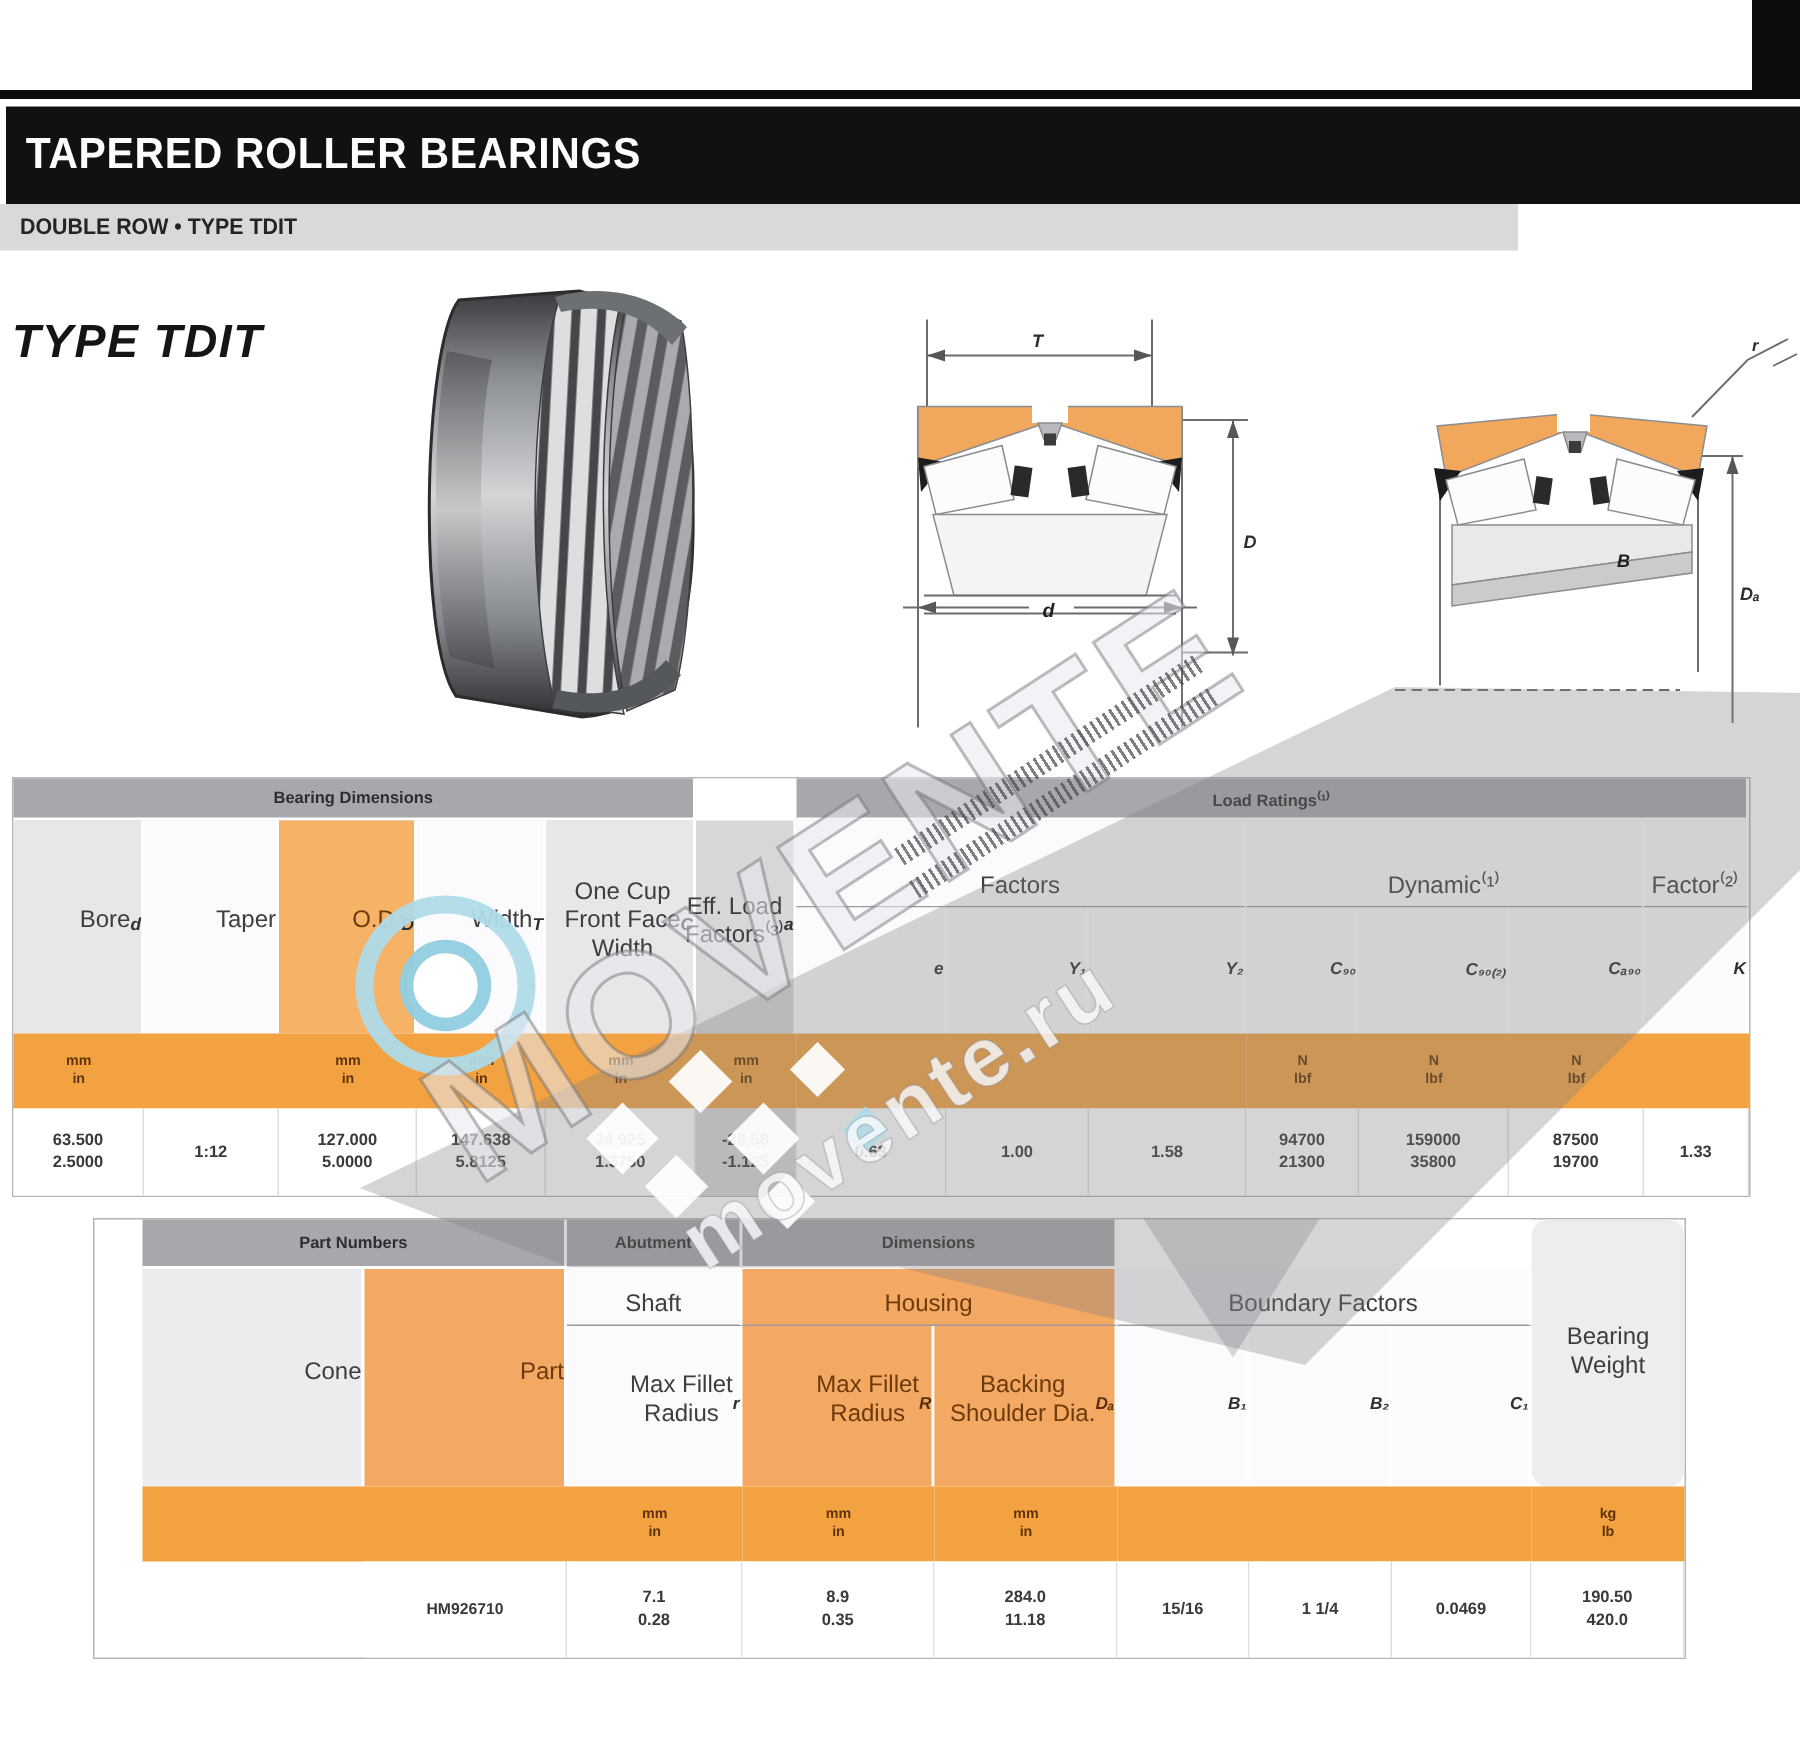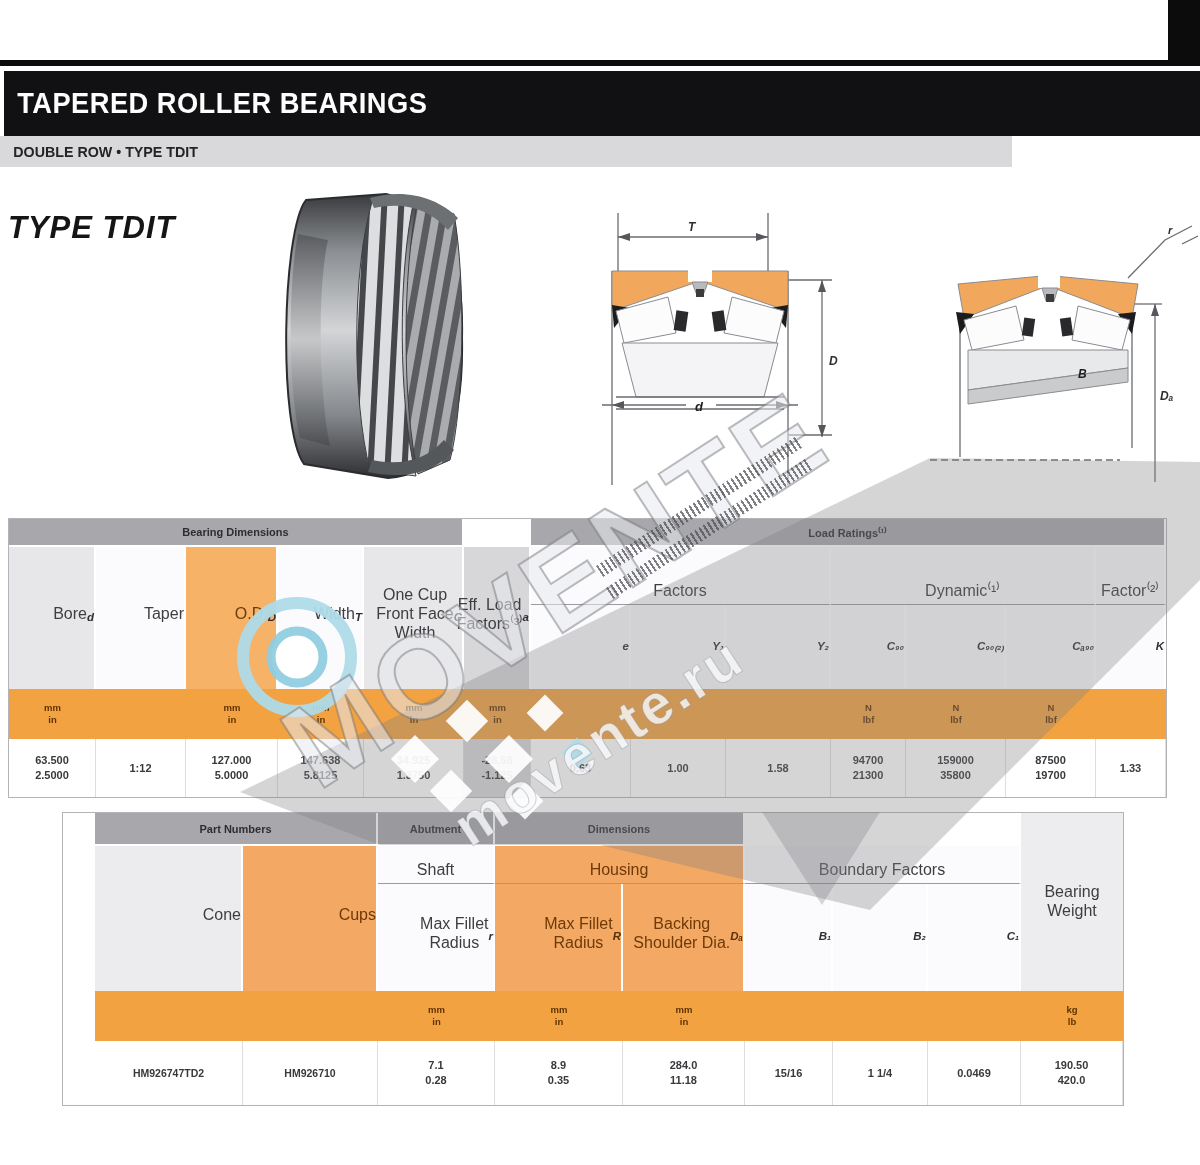--- a/index.html
+++ b/index.html
@@ -285,30 +285,30 @@
 19700</div>
     <div class="dcell" style="grid-column:13;grid-row:5;">1.33</div>
   </div>
 
   <div id="t2" class="abs tbl">
 
     <div class="gcell" style="grid-column:1/3;grid-row:1;">Part Numbers</div>
     <div class="gcell" style="grid-column:3;grid-row:1;">Abutment</div>
     <div class="gcell" style="grid-column:4/6;grid-row:1;">Dimensions</div>
     <div style="grid-column:6/9;grid-row:1;background:#fff;"></div>
-    <div class="hcell" style="grid-column:9;grid-row:1/4;background:#ededef;justify-content:center;padding-bottom:0;border-right:0;">
+    <div class="hcell" style="grid-column:9;grid-row:1/4;background:#ededef;justify-content:center;padding-bottom:0;border-right:0;border-radius:11px;">
       <span class="lbl">Bearing
 Weight</span>
     </div>
 
     <div class="hcell" style="grid-column:1;grid-row:2/4;background:#ececee;">
       <span class="lbl">Cone</span>
     </div>
     <div class="hcell" style="grid-column:2;grid-row:2/4;background:#f3a863;">
-      <span class="lbl" style="color:#6e3a07;">Cups</span>
+      <span class="lbl" style="color:#6e3a07;">Part</span>
     </div>
 
     <div class="sgcell hwhite" style="grid-column:3;grid-row:2;">
       <span class="lbl">Shaft</span>
     </div>
     <div class="sgcell" style="grid-column:4/6;grid-row:2;background:#f3a863;">
       <span class="lbl" style="color:#6e3a07;">Housing</span>
     </div>
     <div class="sgcell hwhite" style="grid-column:6/9;grid-row:2;">
       <span class="lbl">Boundary Factors</span>
@@ -351,21 +351,20 @@
     <div class="ucell" style="grid-column:5;grid-row:4;">
       <span>mm</span>
         <span>in</span>
       </div>
     <div class="ucell" style="grid-column:6/9;grid-row:4;"></div>
     <div class="ucell" style="grid-column:9;grid-row:4;">
       <span>kg</span>
         <span>lb</span>
       </div>
 
-    <div class="dcell pn" style="grid-column:1;grid-row:5;">HM926747TD2</div>
     <div class="dcell pn" style="grid-column:2;grid-row:5;">HM926710</div>
     <div class="dcell" style="grid-column:3;grid-row:5;">7.1
 0.28</div>
     <div class="dcell" style="grid-column:4;grid-row:5;">8.9
 0.35</div>
     <div class="dcell" style="grid-column:5;grid-row:5;">284.0
 11.18</div>
     <div class="dcell" style="grid-column:6;grid-row:5;">15/16</div>
     <div class="dcell" style="grid-column:7;grid-row:5;">1 1/4</div>
     <div class="dcell" style="grid-column:8;grid-row:5;">0.0469</div>

